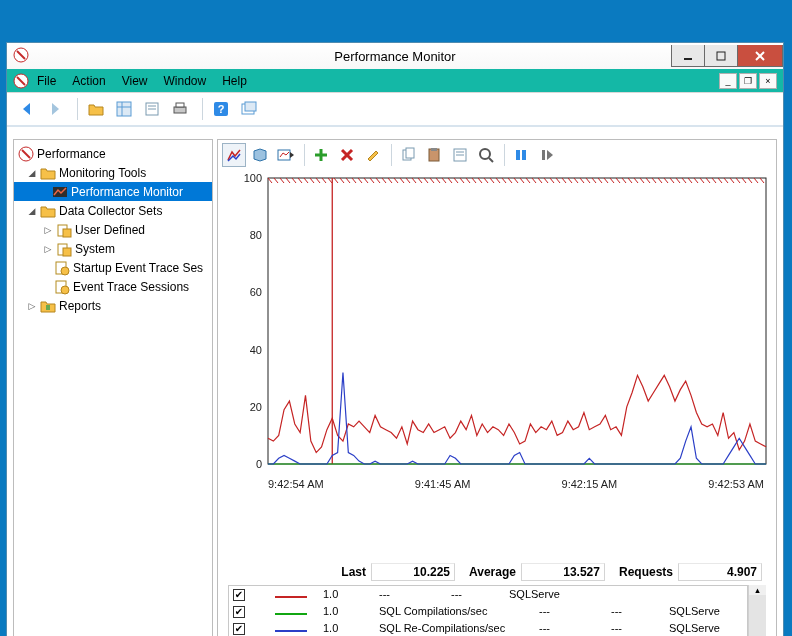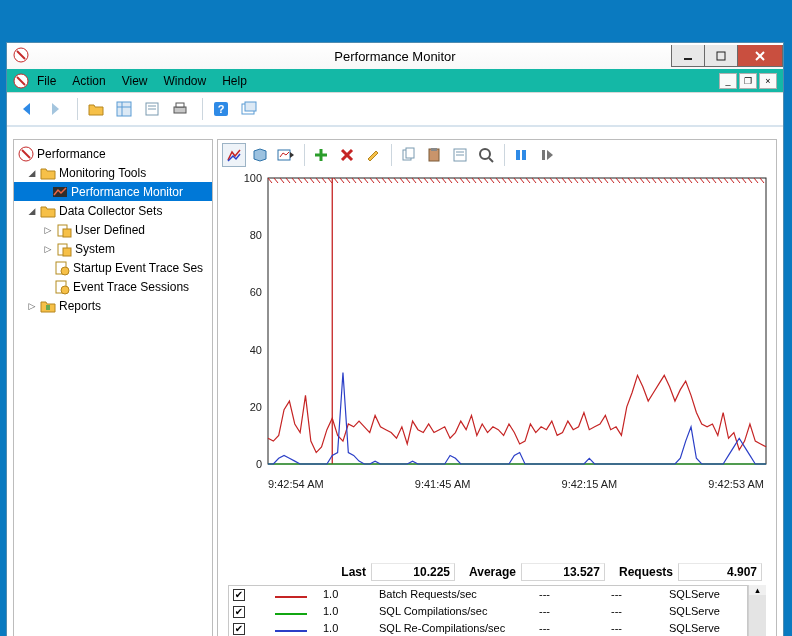--- a/index.html
+++ b/index.html
@@ -452,21 +452,20 @@
       </div>
 
       <div style="display:flex;margin:4px 10px 2px 10px;">
         <div style="flex:1">
           <div class="grid" style="margin:0">
             <div id="gridrows">
                 <div class="grow">
                   <div class="c-show"><span class="chk">✔</span></div>
                   <div class="c-color"><span class="colorline" style="background:#c52424"></span></div>
                   <div class="c-scale">1.0</div>
-                  <div class="c-counter">Batch Requests/sec</div>
                   <div class="c-instance">---</div>
                   <div class="c-parent">---</div>
                   <div class="c-object">SQLServe</div>
                 </div>
                 <div class="grow">
                   <div class="c-show"><span class="chk">✔</span></div>
                   <div class="c-color"><span class="colorline" style="background:#11a611"></span></div>
                   <div class="c-scale">1.0</div>
                   <div class="c-counter">SQL Compilations/sec</div>
                   <div class="c-instance">---</div>

